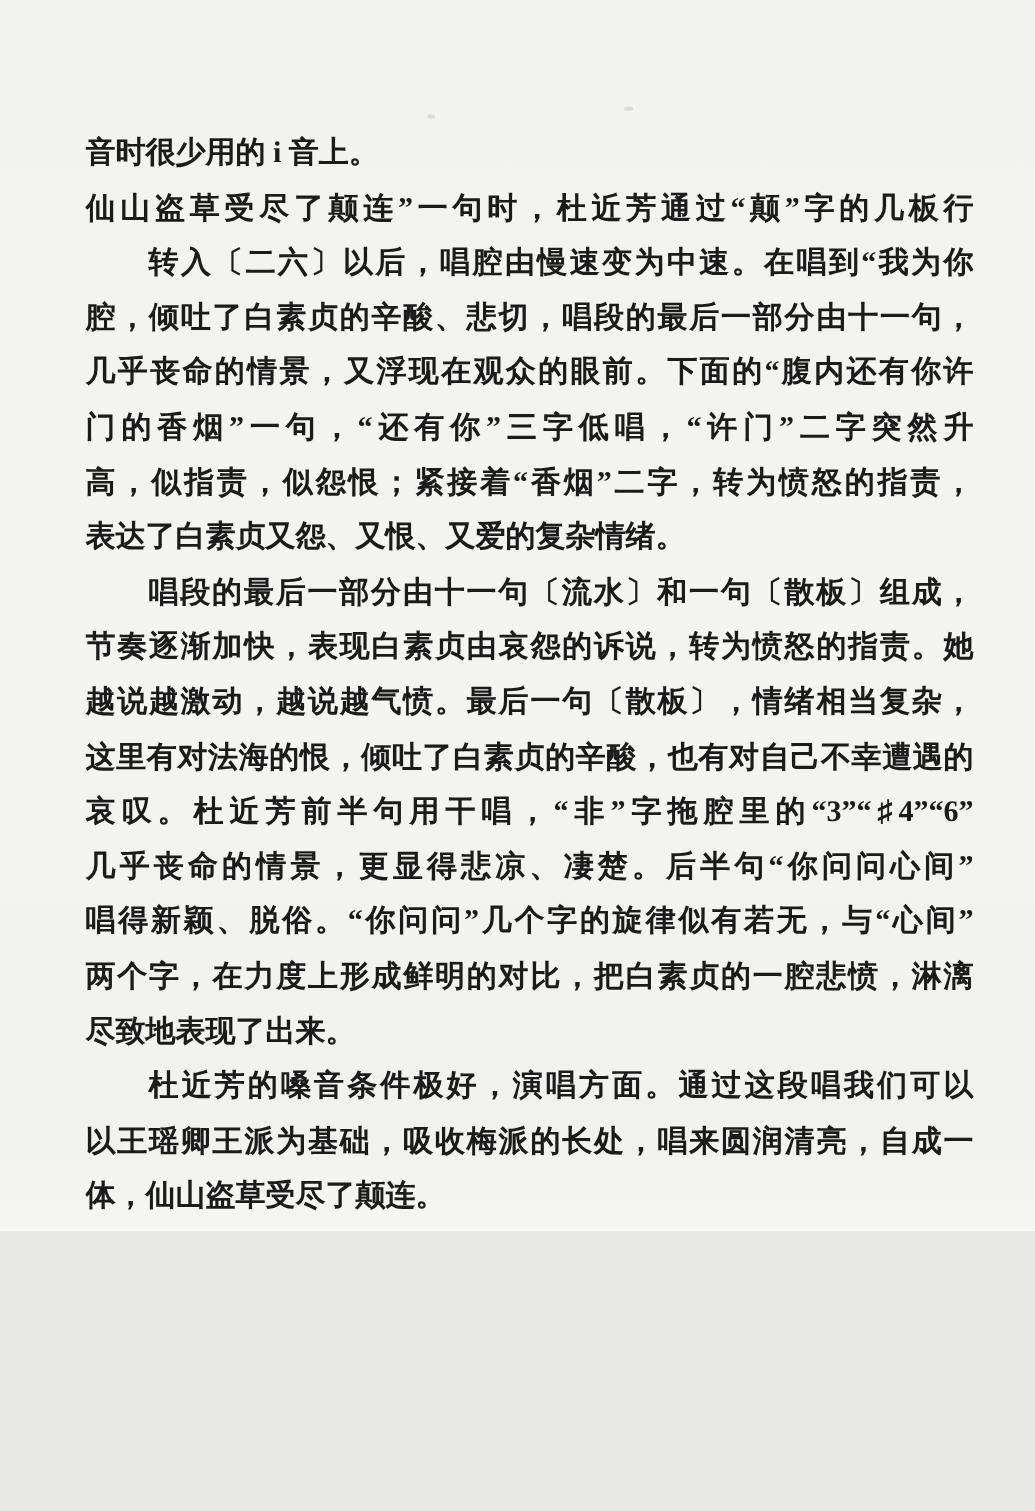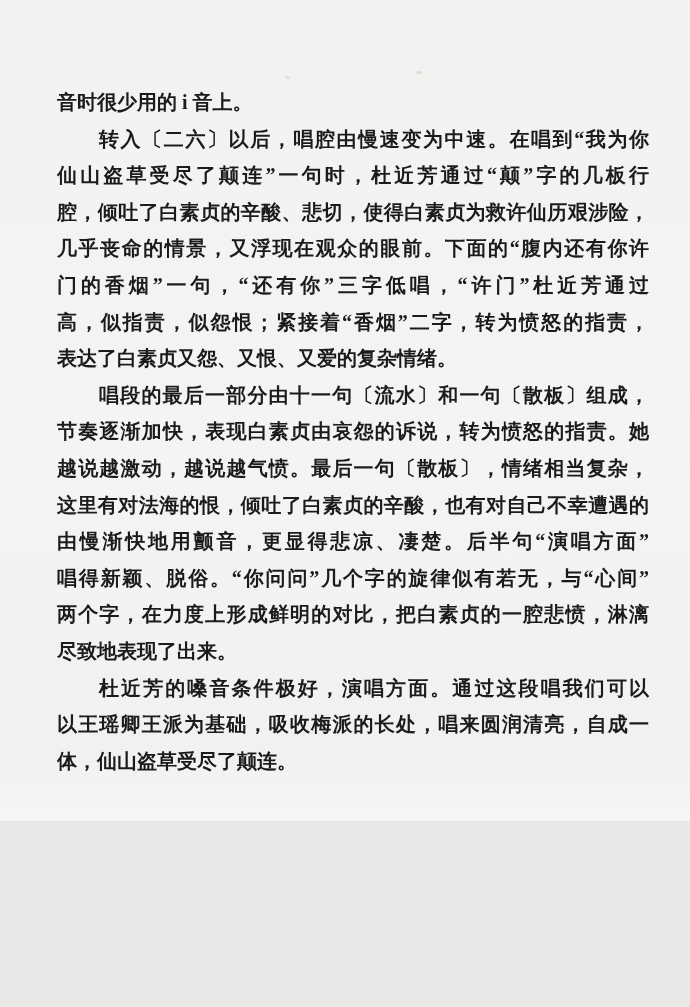--- a/index.html
+++ b/index.html
@@ -97,32 +97,33 @@
     border-radius: 2px;
   }
 </style>
 </head>
 <body>
 
 <div class="page">
 
   <div class="text-block">
       <div class="line">音时很少用的 i 音上。</div>
+      <div class="line fill">仙山盗草受尽了颠连”一句时，杜近芳通过“颠”字的几板行</div>
       <div class="line indent fill">转入〔二六〕以后，唱腔由慢速变为中速。在唱到“我为你</div>
-      <div class="line fill">仙山盗草受尽了颠连”一句时，杜近芳通过“颠”字的几板行</div>
-      <div class="line fill">腔，倾吐了白素贞的辛酸、悲切，使得白素贞为救许仙历艰涉险，</div>
+      <div class="line fill">腔，倾吐了白素贞的辛酸、悲切，唱段的最后一部分由十一句，</div>
       <div class="line fill">几乎丧命的情景，又浮现在观众的眼前。下面的“腹内还有你许</div>
-      <div class="line fill">门的香烟”一句，“还有你”三字低唱，“许门”杜近芳通过</div>
+      <div class="line fill">门的香烟”一句，“还有你”三字低唱，“许门”二字突然升</div>
       <div class="line fill">高，似指责，似怨恨；紧接着“香烟”二字，转为愤怒的指责，</div>
       <div class="line">表达了白素贞又怨、又恨、又爱的复杂情绪。</div>
       <div class="line indent fill">唱段的最后一部分由十一句〔流水〕和一句〔散板〕组成，</div>
       <div class="line fill">节奏逐渐加快，表现白素贞由哀怨的诉说，转为愤怒的指责。她</div>
       <div class="line fill">越说越激动，越说越气愤。最后一句〔散板〕，情绪相当复杂，</div>
       <div class="line fill">这里有对法海的恨，倾吐了白素贞的辛酸，也有对自己不幸遭遇的</div>
-      <div class="line fill">由慢渐快地用颤音，更显得悲凉、凄楚。后半句“演唱方面”</div>
+      <div class="line fill">哀叹。杜近芳前半句用干唱，“非”字拖腔里的“3”“♯4”“6”</div>
+      <div class="line fill">几乎丧命的情景，更显得悲凉、凄楚。后半句“你问问心间”</div>
       <div class="line fill">唱得新颖、脱俗。“你问问”几个字的旋律似有若无，与“心间”</div>
       <div class="line fill">两个字，在力度上形成鲜明的对比，把白素贞的一腔悲愤，淋漓</div>
       <div class="line">尽致地表现了出来。</div>
       <div class="line indent fill">杜近芳的嗓音条件极好，演唱方面。通过这段唱我们可以</div>
       <div class="line fill">以王瑶卿王派为基础，吸收梅派的长处，唱来圆润清亮，自成一</div>
       <div class="line">体，仙山盗草受尽了颠连。</div>
     </div>
 
   <div class="pageno">
     <span class="bullet">•</span>

